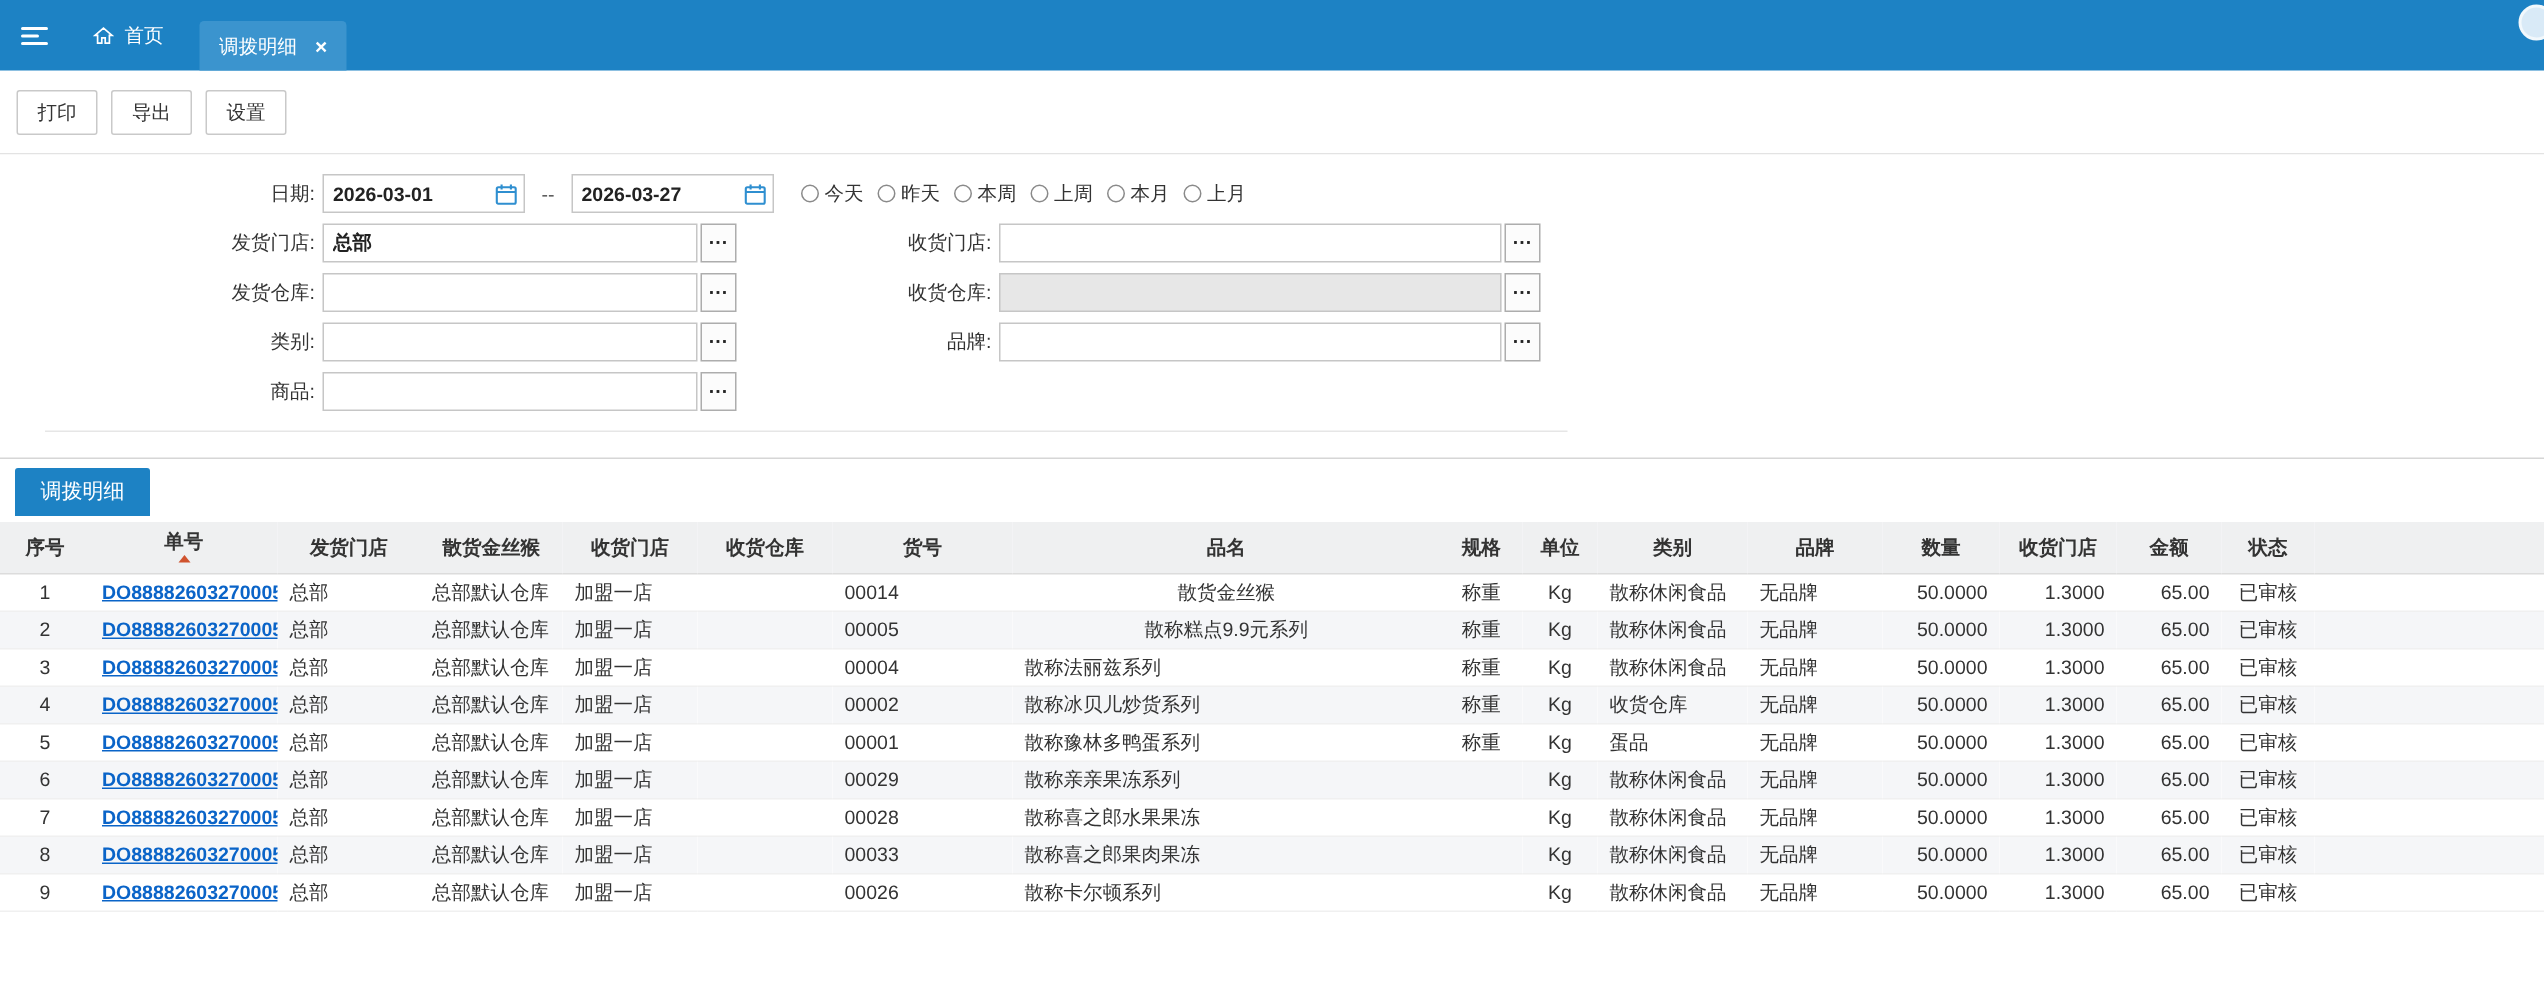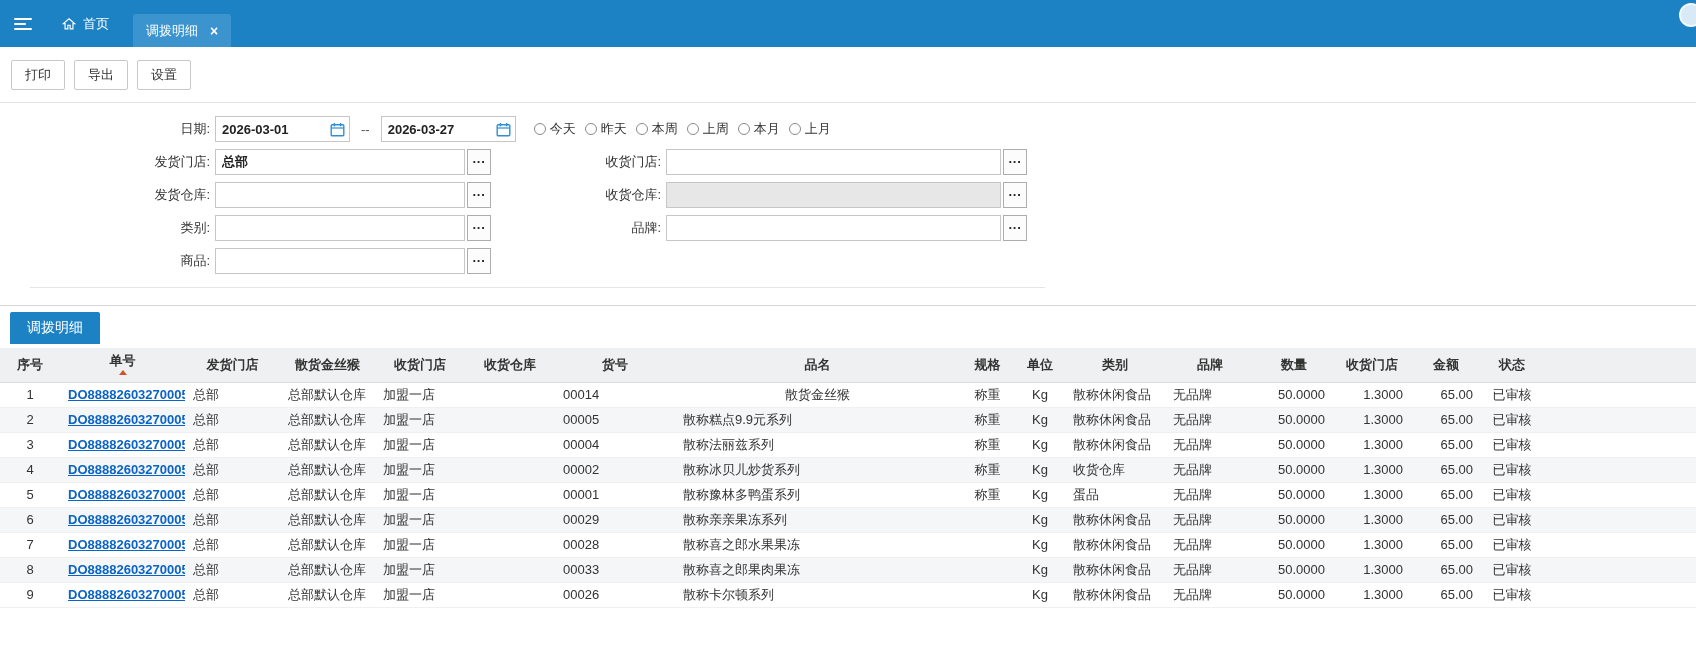--- a/index.html
+++ b/index.html
@@ -352,21 +352,21 @@
         <td></td>
       </tr>
       <tr>
         <td style="text-align: center;">2</td>
         <td style="text-align: left;"><a href="#" class="doc-link">DO88882603270005</a></td>
         <td style="text-align: left;">总部</td>
         <td style="text-align: left;">总部默认仓库</td>
         <td style="text-align: left;">加盟一店</td>
         <td style="text-align: left;"></td>
         <td style="text-align: left;">00005</td>
-        <td style="text-align: left;">散称糕点9.9元系列</td>
+        <td style="text-align: center;">散称糕点9.9元系列</td>
         <td style="text-align: center;">称重</td>
         <td style="text-align: center;">Kg</td>
         <td style="text-align: left;">散称休闲食品</td>
         <td style="text-align: left;">无品牌</td>
         <td style="text-align: right;">50.0000</td>
         <td style="text-align: right;">1.3000</td>
         <td style="text-align: right;">65.00</td>
         <td style="text-align: center;">已审核</td>
         <td></td>
       </tr>

